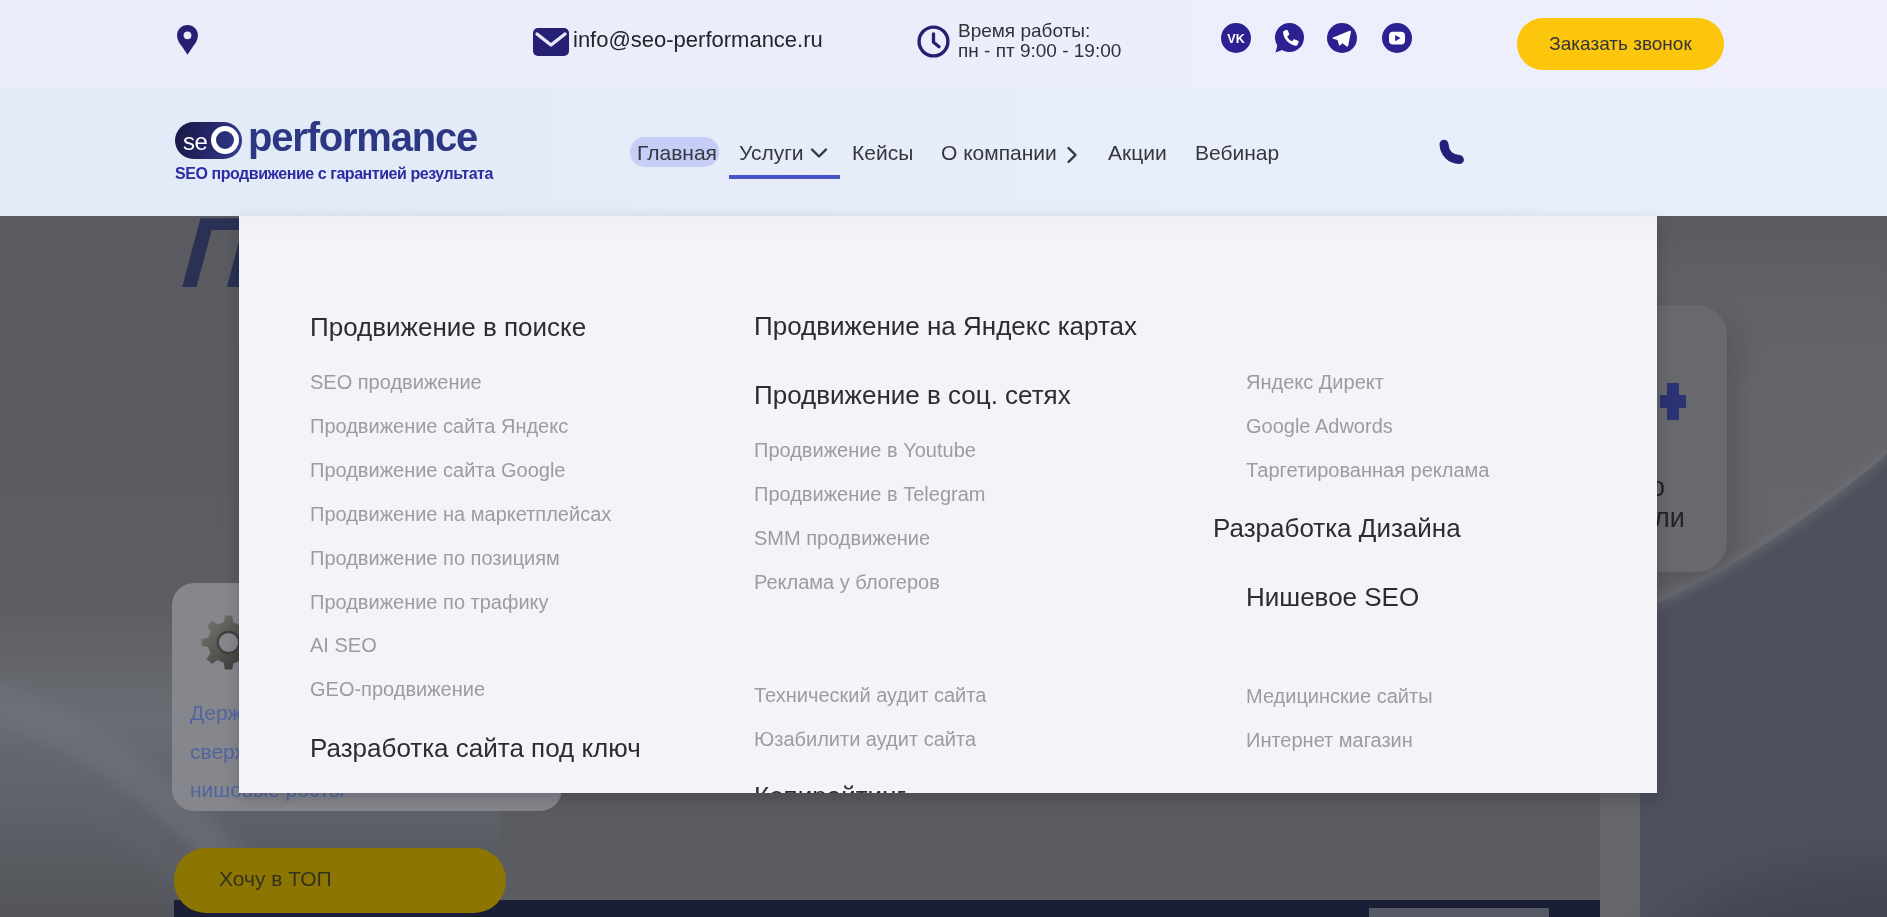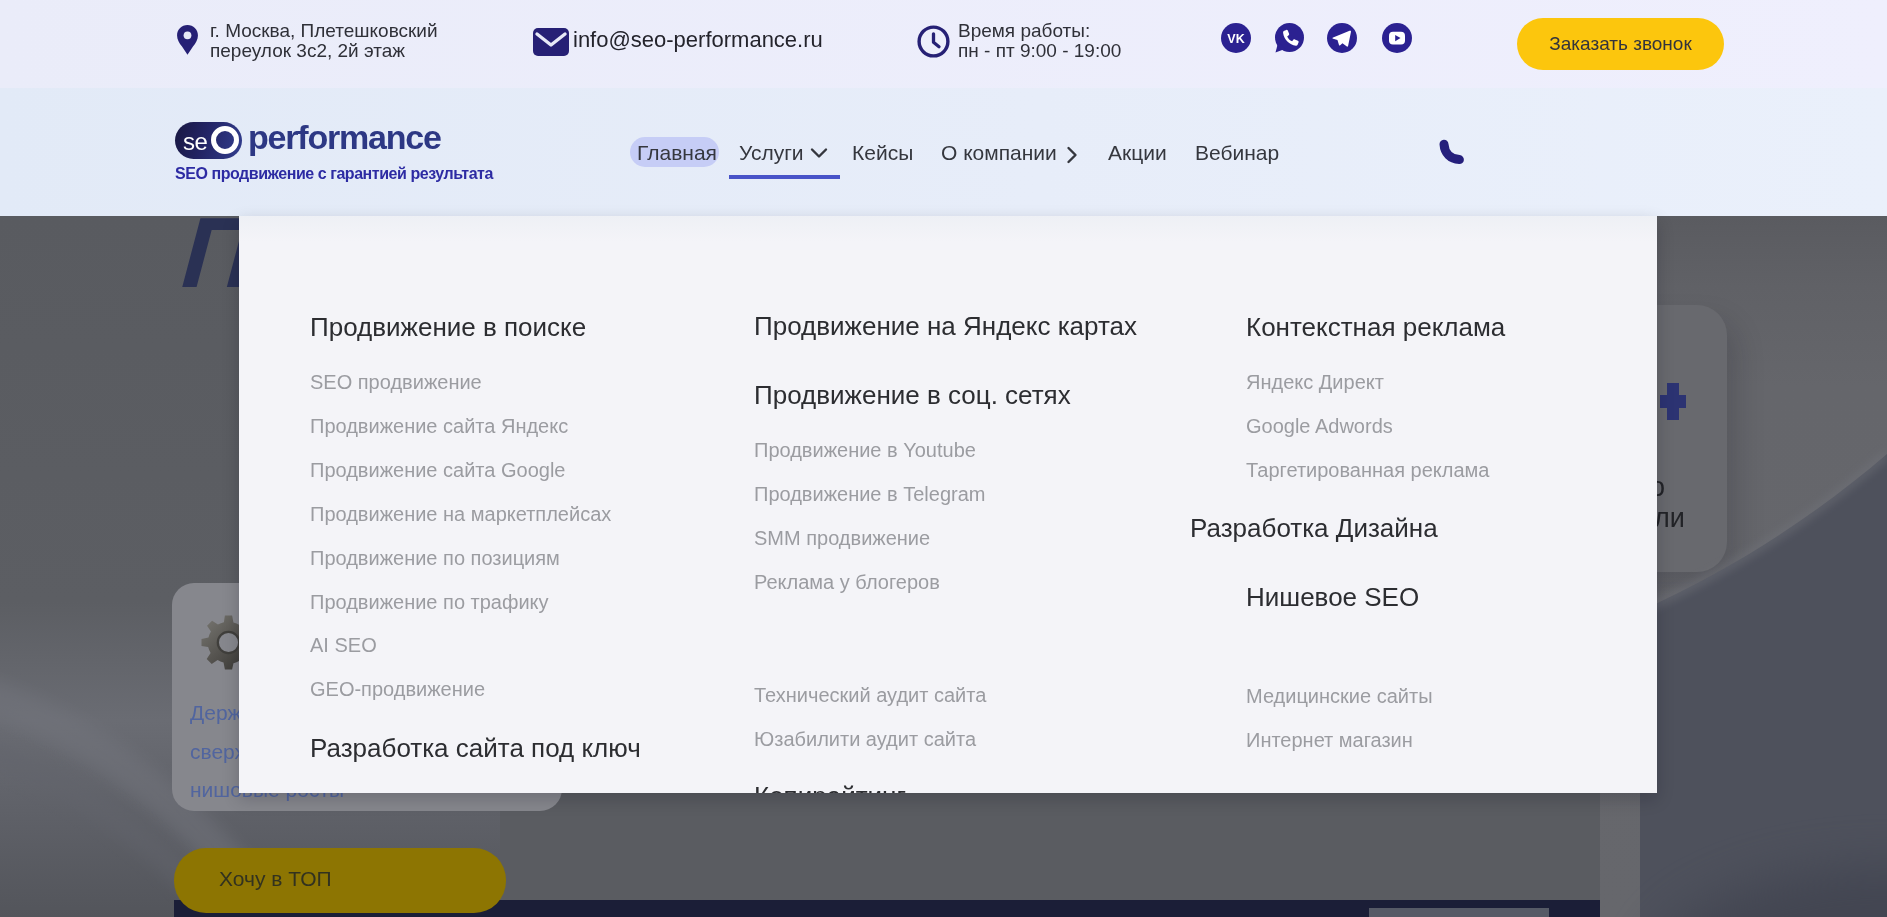--- a/index.html
+++ b/index.html
@@ -68,21 +68,20 @@
     <ellipse cx="290" cy="760" rx="240" ry="110" fill="#414450" filter="blur(24px)" opacity=".85"></ellipse>
   </svg>
 </div>
 
 <div id="topbar">
 
   <svg class="abs" style="left:176px;top:22px" width="23" height="38" viewBox="0 0 26 38">
     <path d="M13 1C6.4 1 1.2 6.2 1.2 12.8c0 5 2.6 8.6 5.4 12.2L13 34.5l6.4-9.5c2.8-3.6 5.4-7.2 5.4-12.2C24.8 6.2 19.6 1 13 1z" fill="#262075"></path>
     <circle cx="13" cy="12.6" r="4.4" fill="#e7e9f7"></circle>
   </svg>
-  <div class="abs txt" style="left:210px;top:21px">г. Москва, Плетешковский<br>переулок 3с2, 2й этаж</div>
 
   <svg class="abs" style="left:533px;top:28px" width="36" height="28" viewBox="0 0 36 28">
     <rect x="0" y="0" width="36" height="28" rx="5" fill="#262075"></rect>
     <path d="M4 6 L18 17 L32 6" fill="none" stroke="#e7e9f7" stroke-width="3.4" stroke-linecap="round" stroke-linejoin="round"></path>
   </svg>
   <div class="abs" style="left:573px;top:27px;font-size:22px;color:#24242c">info@seo-performance.ru</div>
 
   <svg class="abs" style="left:917px;top:25px" width="33" height="33" viewBox="0 0 33 33">
     <circle cx="16.5" cy="16.5" r="14.4" fill="none" stroke="#262075" stroke-width="3.4"></circle>
     <path d="M16.5 8.8 L16.5 17.3 L22 21.7" fill="none" stroke="#262075" stroke-width="3.3" stroke-linecap="round" stroke-linejoin="round"></path>
@@ -109,21 +108,21 @@
   </svg>
 
   <div class="abs" style="left:1517px;top:18px;width:207px;height:52px;border-radius:26px;background:#fcc60d;text-align:center;line-height:52px;font-size:19px;color:#33343c">Заказать звонок</div>
 </div>
 
 <div id="header">
 
   <div class="abs" style="left:175px;top:34px;width:67px;height:37px;border-radius:19px;background:linear-gradient(105deg,#191842 0%,#232465 45%,#333f8f 100%)"></div>
   <div class="abs" style="left:183px;top:40px;font-size:24px;font-weight:normal;color:#fff;letter-spacing:-.5px">se</div>
   <div class="abs" style="left:211px;top:38px;width:28px;height:28px;border-radius:50%;border:5px solid #fff"></div>
-  <div class="abs" style="left:248px;top:32px;font-size:34px;line-height:34px;font-weight:bold;color:#2d3884;letter-spacing:-1.2px">performance</div>
+  <div class="abs" style="left:248px;top:32px;font-size:40px;line-height:34px;font-weight:bold;color:#2d3884;letter-spacing:-1.2px">performance</div>
   <div class="abs" style="left:175px;top:76px;font-size:16px;line-height:20px;font-weight:bold;color:#2d2ba3;letter-spacing:-.45px">SEO продвижение с гарантией результата</div>
 
   <div class="abs" style="left:630px;top:49px;width:89px;height:30px;border-radius:15px;background:#c6cdf6"></div>
   <div class="navitem" style="left:637px">Главная</div>
   <div class="navitem" style="left:739px">Услуги</div>
   <svg class="abs" style="left:810px;top:59px" width="18" height="12" viewBox="0 0 18 12">
       <path d="M2 2.5 L9 9.5 L16 2.5" fill="none" stroke="#35373e" stroke-width="2.4" stroke-linecap="round" stroke-linejoin="round"></path>
     </svg>
   <div class="abs" style="left:729px;top:87px;width:111px;height:4px;background:#4853c8"></div>
   <div class="navitem" style="left:852px">Кейсы</div>
@@ -154,21 +153,20 @@
   <div class="mh" style="left:71px;top:517px">Разработка сайта под ключ</div>
   <div class="mh" style="left:515px;top:164px">Продвижение в соц. сетях</div>
   <div class="mi" style="left:515px;top:223px">Продвижение в Youtube</div>
   <div class="mi" style="left:515px;top:267px">Продвижение в Telegram</div>
   <div class="mi" style="left:515px;top:311px">SMM продвижение</div>
   <div class="mi" style="left:515px;top:355px">Реклама у блогеров</div>
   <div class="mi" style="left:515px;top:468px">Технический аудит сайта</div>
   <div class="mi" style="left:515px;top:512px">Юзабилити аудит сайта</div>
   <div class="mh" style="left:515px;top:565px">Копирайтинг</div>
 
-  <div class="mh" style="left:1007px;top:96px">Контекстная реклама</div>
   <div class="mi" style="left:1007px;top:155px">Яндекс Директ</div>
   <div class="mi" style="left:1007px;top:199px">Google Adwords</div>
   <div class="mi" style="left:1007px;top:243px">Таргетированная реклама</div>
-  <div class="mh" style="left:951px;top:297px">Разработка Дизайна</div>
+  <div class="mh" style="left:974px;top:297px">Разработка Дизайна</div>
   <div class="mh" style="left:1007px;top:366px">Нишевое SEO</div>
   <div class="mi" style="left:1007px;top:469px">Медицинские сайты</div>
   <div class="mi" style="left:1007px;top:513px">Интернет магазин</div>
 </div>
 
 </body></html>

